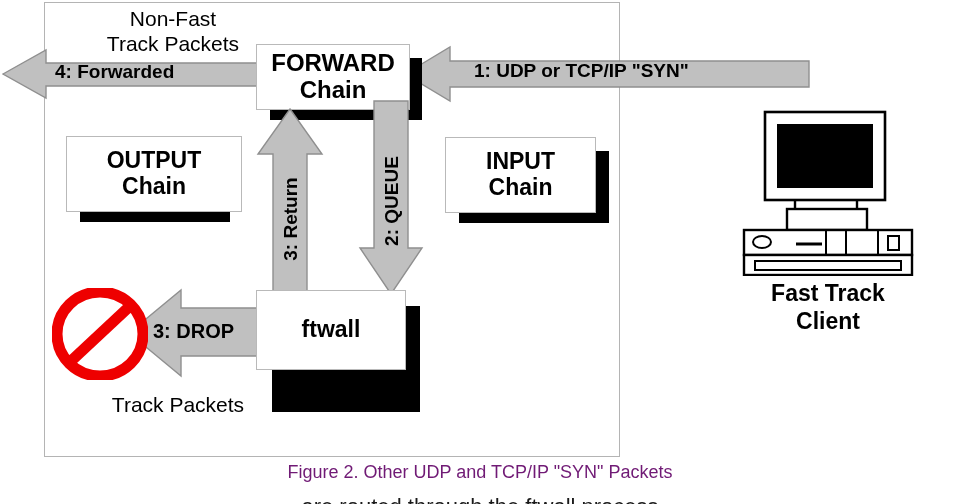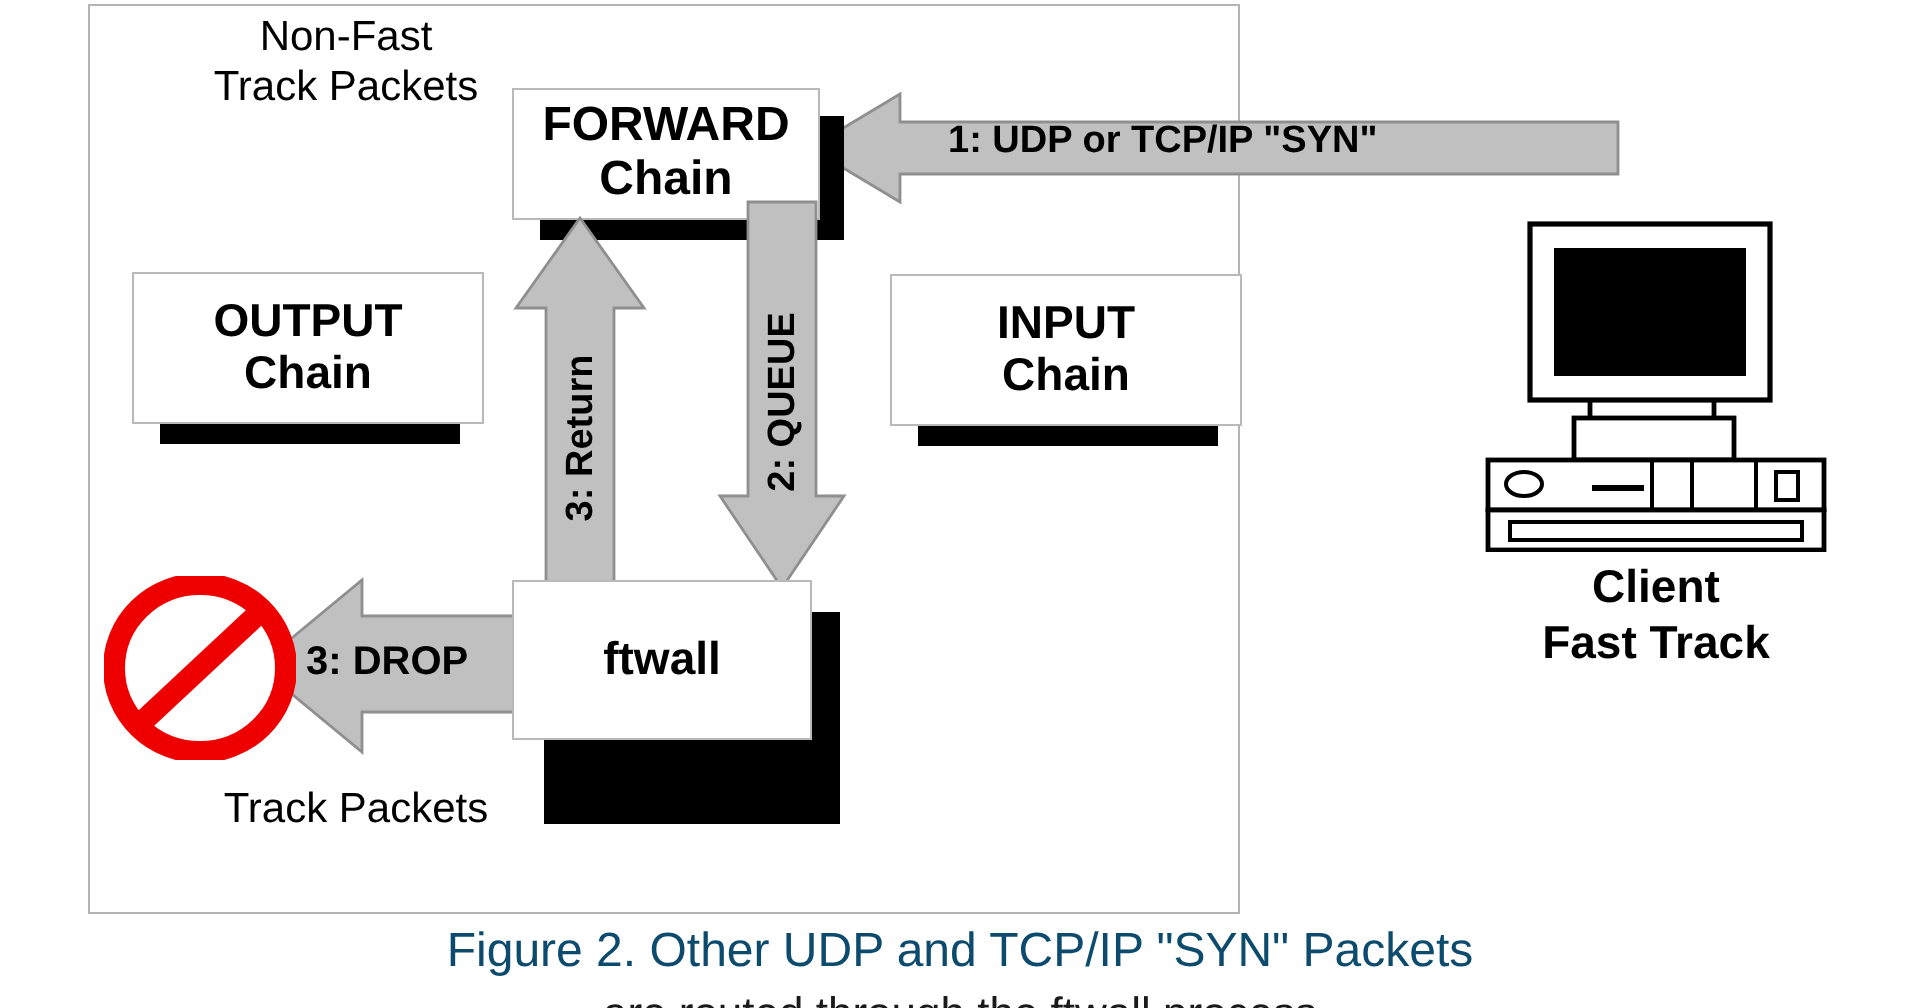--- a/index.html
+++ b/index.html
@@ -70,22 +70,22 @@
   }
   .arrow-label.vert {
     transform-origin: 50% 50%;
   }
 
   #caption-line1 {
     left: 0;
     top: 462px;
     width: 960px;
     text-align: center;
-    font-size: 24px;
-    color: #0c4a6e;
+    font-size: 18px;
+    color: #701a75;
     white-space: nowrap;
   }
   #caption-line2 {
     left: 0;
     top: 494px;
     width: 960px;
     text-align: center;
     font-size: 22px;
     color: #1a1a1a;
     white-space: nowrap;
@@ -98,20 +98,26 @@
 
 <div id="root">
 
   <div class="abs" id="diagram-frame"></div>
 
   <div class="abs plain-text" style="left:78px; top:6px; width:190px; font-size:21px;">
     <div>Non-Fast</div>
     <div>Track Packets</div>
   </div>
 
+  <div class="abs arrow-wrap" style="left:2px; top:48px; width:266px; height:52px;">
+    <svg width="266" height="52" viewBox="0 0 266 52">
+      <polygon points="1,26 44,2 44,15 265,15 265,38 44,38 44,50" fill="#c0c0c0" stroke="#8f8f8f" stroke-width="1.4"></polygon>
+    </svg>
+    <span class="arrow-label" style="left:53px; top:13px; font-size:19px;">4: Forwarded</span>
+  </div>
 
   <div class="abs arrow-wrap" style="left:404px; top:45px; width:406px; height:58px;">
     <svg width="406" height="58" viewBox="0 0 406 58">
       <polygon points="1,29 46,2 46,16 405,16 405,42 46,42 46,56" fill="#c0c0c0" stroke="#8f8f8f" stroke-width="1.4"></polygon>
     </svg>
     <span class="arrow-label" style="left:70px; top:15px; font-size:19px;">1: UDP or TCP/IP "SYN"</span>
   </div>
 
   <div class="abs chain-shadow" style="left:270px; top:58px; width:152px; height:62px;"></div>
   <div class="abs chain-box" style="left:256px; top:44px; width:154px; height:66px; font-size:24px;">
@@ -119,21 +125,21 @@
     <span>Chain</span>
   </div>
 
   <div class="abs chain-shadow" style="left:80px; top:150px; width:150px; height:72px;"></div>
   <div class="abs chain-box" style="left:66px; top:136px; width:176px; height:76px; font-size:23px;">
     <span>OUTPUT</span>
     <span>Chain</span>
   </div>
 
   <div class="abs chain-shadow" style="left:459px; top:151px; width:150px; height:72px;"></div>
-  <div class="abs chain-box" style="left:445px; top:137px; width:176px; height:76px; font-size:23px;">
+  <div class="abs chain-box" style="left:445px; top:137px; width:151px; height:76px; font-size:23px;">
     <span>INPUT</span>
     <span>Chain</span>
   </div>
 
   <div class="abs arrow-wrap" style="left:256px; top:108px; width:68px; height:190px;">
     <svg width="68" height="190" viewBox="0 0 68 190">
       <polygon points="34,1 66,46 51,46 51,189 17,189 17,46 2,46" fill="#c0c0c0" stroke="#8f8f8f" stroke-width="1.4"></polygon>
     </svg>
     <span class="arrow-label vert" style="left:-11px; top:100px; width:92px; text-align:center; font-size:19px; transform:rotate(-90deg);">3: Return</span>
   </div>
@@ -191,20 +197,20 @@
       <line x1="58" y1="136" x2="84" y2="136" stroke="#000000" stroke-width="3"></line>
 
       <rect x="150" y="128" width="11" height="14" fill="#ffffff" stroke="#000000" stroke-width="2"></rect>
 
       <rect x="6" y="147" width="168" height="20" fill="#ffffff" stroke="#000000" stroke-width="2.4"></rect>
       <rect x="17" y="153" width="146" height="9" fill="#ffffff" stroke="#000000" stroke-width="2"></rect>
     </svg>
   </div>
 
   <div class="abs bold-text" style="left:730px; top:280px; width:196px; font-size:23px;">
+    <div>Fast Track</div>
     <div>Client</div>
-    <div>Fast Track</div>
   </div>
 
   <div class="abs" id="caption-line1">Figure 2. Other UDP and TCP/IP "SYN" Packets</div>
   <div class="abs" id="caption-line2">are routed through the ftwall process</div>
 
 </div>
 
 </body></html>

